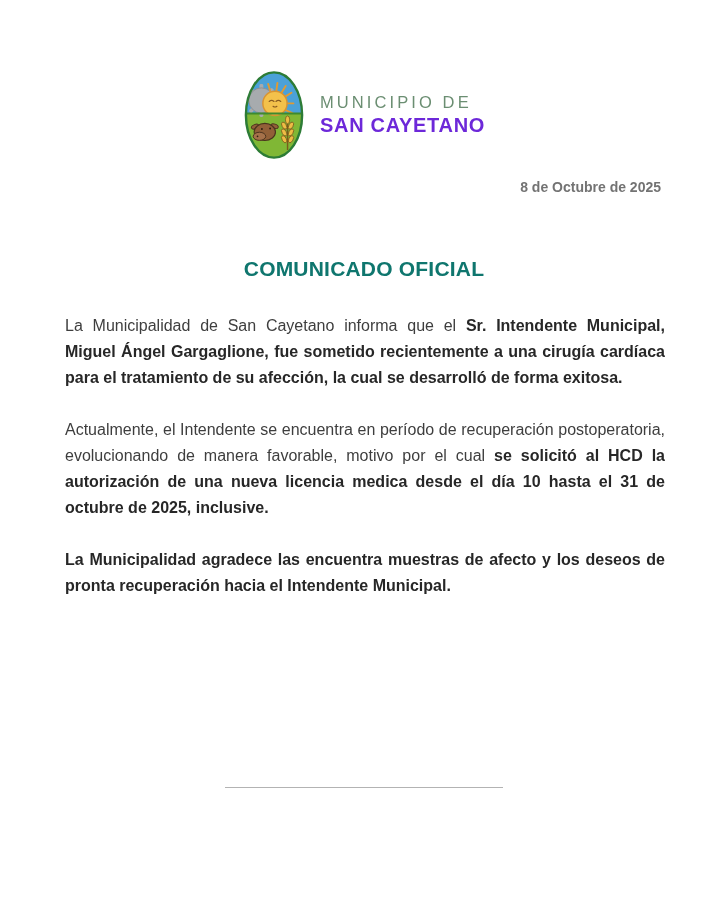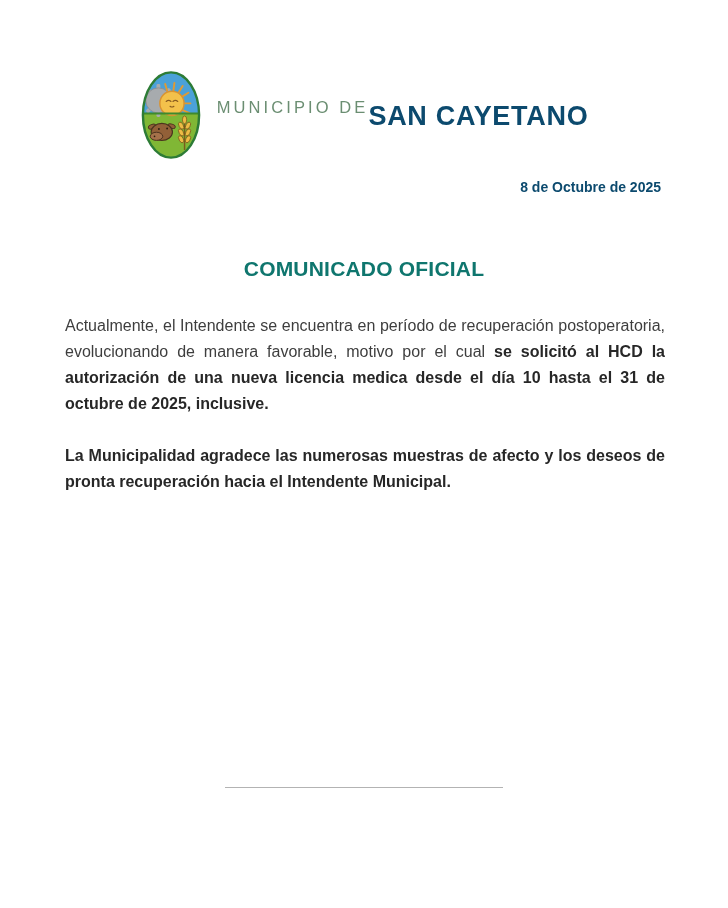--- a/index.html
+++ b/index.html
@@ -17,41 +17,41 @@
     position: absolute;
     top: 68px;
     left: 0;
     width: 100%;
     display: flex;
     justify-content: center;
     align-items: center;
     gap: 15px;
   }
   .crest { width: 62px; height: 94px; flex: 0 0 auto; }
-  .org-names { display: flex; flex-direction: row; line-height: 1.15; }
+  .org-names { display: flex; flex-direction: column; line-height: 1.15; }
   .org-line1 {
     font-size: 16.5px;
     font-weight: 400;
     letter-spacing: 3.1px;
     color: #6b8e72;
   }
   .org-line2 {
-    font-size: 27px;
+    font-size: 20px;
     font-weight: 700;
     letter-spacing: 0.7px;
-    color: #0c4a6e;
+    color: #6d28d9;
     margin-top: 3px;
   }
   .date-row {
     position: absolute;
     top: 179px;
     right: 67px;
     font-size: 14px;
     font-weight: 600;
-    color: #0c4a6e;
+    color: #737373;
   }
   .doc-title {
     position: absolute;
     top: 257px;
     left: 0;
     width: 100%;
     text-align: center;
     font-size: 21px;
     font-weight: 700;
     letter-spacing: 0.2px;
@@ -156,19 +156,20 @@
       <span class="org-line1">MUNICIPIO DE</span>
       <span class="org-line2">SAN CAYETANO</span>
     </div>
   </div>
 
   <div class="date-row">8 de Octubre de 2025</div>
 
   <div class="doc-title">COMUNICADO OFICIAL</div>
 
   <div class="content">
+    <p><span>La Municipalidad de San Cayetano informa que el </span><b>Sr. Intendente Municipal, Miguel Ángel Gargaglione, fue sometido recientemente a una cirugía cardíaca para el tratamiento de su afección, la cual se desarrolló de forma exitosa.</b></p>
     <p><span>Actualmente, el Intendente se encuentra en período de recuperación postoperatoria, evolucionando de manera favorable, motivo por el cual </span><b>se solicitó al HCD la autorización de una nueva licencia medica desde el día 10 hasta el 31 de octubre de 2025, inclusive.</b></p>
-    <p><span></span><b>La Municipalidad agradece las numerosas muestras de afecto y los deseos de pronta recuperación hacia el Intendente Municipal.</b></p>
+    <p><span></span><b>La Municipalidad agradece las encuentra muestras de afecto y los deseos de pronta recuperación hacia el Intendente Municipal.</b></p>
   </div>
 
   <div class="footer-divider"></div>
 
 </div>
 
 </body></html>

